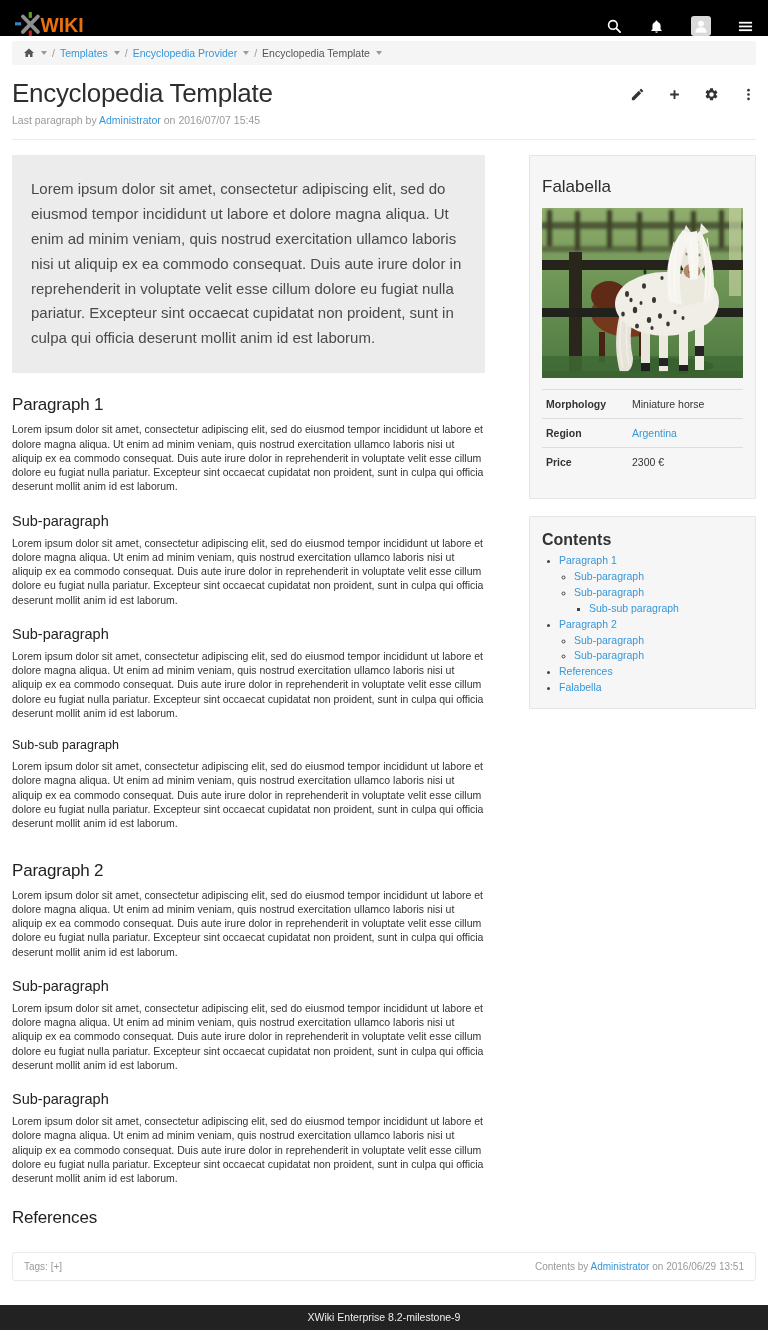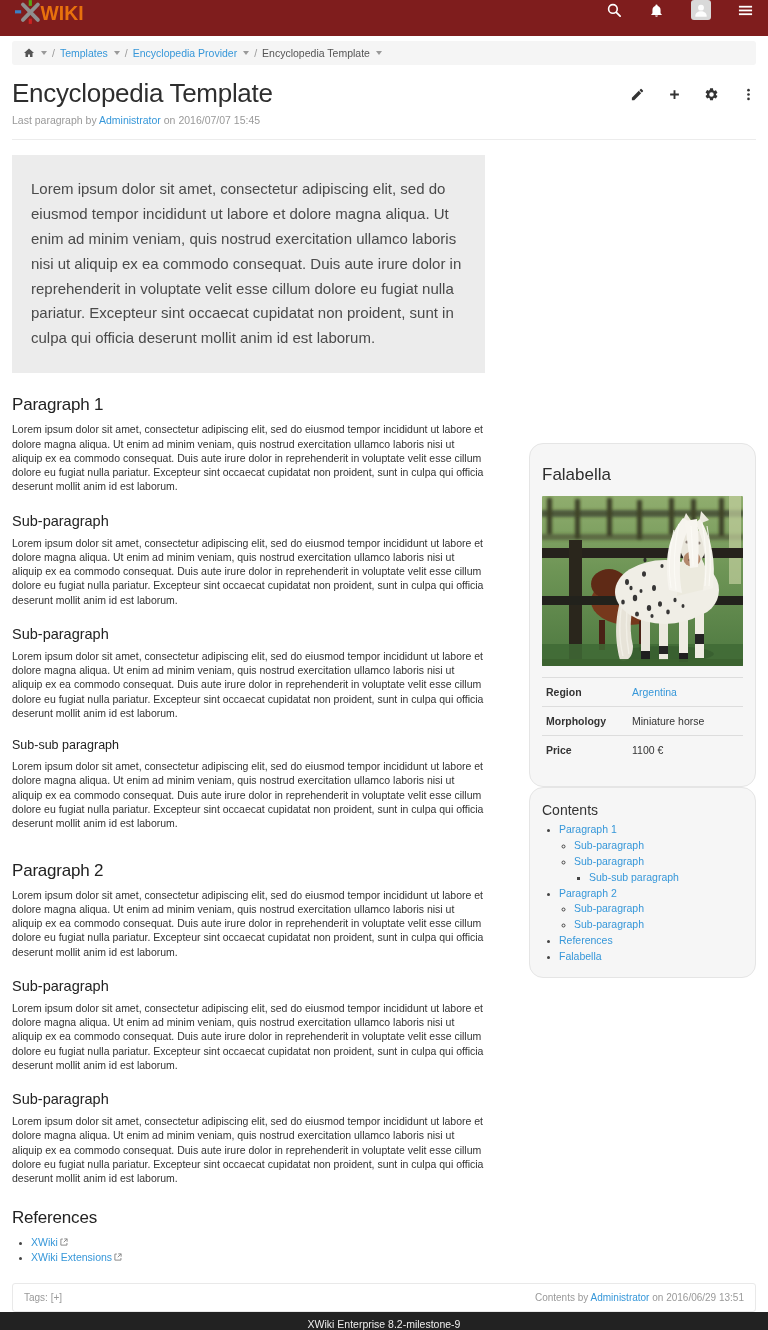--- a/index.html
+++ b/index.html
@@ -10,21 +10,21 @@
   *{box-sizing:border-box;}
   html,body{margin:0;padding:0;}
   body{
     width:768px;height:1330px;overflow:hidden;background:#fff;
     font-family:"Liberation Sans","DejaVu Sans",sans-serif;color:var(--text);
     display:flex;flex-direction:column;
   }
   a{color:var(--link);text-decoration:none;cursor:pointer;}
 
   
-  .navbar{height:36px;background:#7f1d1d;display:flex;align-items:flex-start;padding:0 15px;flex:none;}
+  .navbar{height:36px;background:#000000;display:flex;align-items:flex-end;padding:0 15px;flex:none;}
   .logo{display:flex;align-items:center;}
   .nav-right{margin-left:auto;display:flex;align-items:center;gap:27px;}
   .nav-icon{width:15px;height:15px;display:block;}
   .avatar{width:20px;height:20px;border-radius:3px;background:#d9d9d9;display:flex;align-items:center;justify-content:center;}
   .avatar svg{width:16px;height:16px;}
 
   
   .breadcrumb-bar{margin:5px 12px 0;background:#f5f5f5;border-radius:3px;padding:6px 11px;
     font-size:10.5px;color:#666;display:flex;align-items:center;gap:5px;white-space:nowrap;}
   .crumb-sep{color:#999;}
@@ -32,41 +32,41 @@
     border-right:3.5px solid transparent;border-top:4px solid #999;margin-left:1px;vertical-align:middle;}
   .home-ic{width:12px;height:12px;display:inline-block;vertical-align:-2px;}
   .header-row{display:flex;align-items:flex-start;margin:13px 12px 0;}
   .page-title{font-size:26px;font-weight:400;color:#2e2e2e;margin:0;letter-spacing:-.3px;}
   .actions{margin-left:auto;display:flex;gap:22px;align-items:center;margin-top:9px;}
   .action-ic{width:15px;height:15px;display:block;cursor:pointer;}
   .modified{margin:5px 12px 0;font-size:10.5px;color:#999;}
   .rule{border:0;border-top:1px solid #ececec;margin:13px 12px 15px;}
 
   
-  .columns{display:flex;margin:0 12px;align-items:center;gap:19px;}
+  .columns{display:flex;margin:0 12px;align-items:flex-start;gap:19px;}
   .article{width:473px;}
   .aside{width:227px;margin-left:auto;}
 
   .introbox{background:#ececec;padding:22px 19px;font-size:15px;line-height:1.66;color:#4a4a4a;}
   h2.sec{font-size:17px;font-weight:400;color:#222;margin:22px 0 7px;letter-spacing:-.2px;}
   h3.sec{font-size:14.5px;font-weight:400;color:#222;margin:19px 0 7px;}
   h4.sec{font-size:12.5px;font-weight:400;color:#222;margin:18px 0 7px;}
   p.body{font-size:10.5px;line-height:1.36;color:#333;margin:0;}
   .refs-list{margin:7px 0 0 19px;padding:0;font-size:10.5px;line-height:1.5;}
   .refs-list li::marker{color:#444;font-size:9px;}
   .ext-ic{width:8px;height:8px;display:inline-block;margin-left:2px;vertical-align:0px;}
 
   
-  .panel{background:var(--panel-bg);border:1px solid var(--panel-bd);border-radius:14px;padding:12px;margin-bottom:0;}
+  .panel{background:var(--panel-bg);border:1px solid var(--panel-bd);border-radius:1px;padding:12px;margin-bottom:17px;}
   .panel-title{font-size:17px;font-weight:400;color:#2e2e2e;margin:9px 0 11px;}
   .photo{width:100%;height:170px;display:block;border-radius:1px;}
   .info-table{width:100%;border-collapse:collapse;margin-top:11px;font-size:10.5px;margin-bottom:10px;}
   .info-table th,.info-table td{border-top:1px solid #ddd;padding:8px 4px;text-align:left;vertical-align:top;}
   .info-table th{font-weight:bold;color:#333;width:86px;}
-  .toc-title{font-size:14px;font-weight:normal;color:#333;margin:2px 0 4px;}
+  .toc-title{font-size:16px;font-weight:bold;color:#333;margin:2px 0 4px;}
   .toc ul{margin:4px 0 0 17px;padding:0;font-size:10.5px;line-height:1.42;}
   .toc ul ul{margin-left:15px;margin-top:0;}
   .toc li{margin:1px 0;}
   .toc > ul > li{list-style-type:disc;}
   .toc ul ul > li{list-style-type:circle;}
   .toc ul ul ul > li{list-style-type:square;}
   .toc li::marker{color:#444;font-size:9px;}
 
   
   .doc-footer{margin:17px 12px 0;border:1px solid #e9e9e9;border-radius:3px;padding:8px 11px;
@@ -180,34 +180,20 @@
       <h3 class="sec">Sub-paragraph</h3>
       <p class="body">Lorem ipsum dolor sit amet, consectetur adipiscing elit, sed do eiusmod tempor incididunt ut labore et dolore magna aliqua. Ut enim ad minim veniam, quis nostrud exercitation ullamco laboris nisi ut aliquip ex ea commodo consequat. Duis aute irure dolor in reprehenderit in voluptate velit esse cillum dolore eu fugiat nulla pariatur. Excepteur sint occaecat cupidatat non proident, sunt in culpa qui officia deserunt mollit anim id est laborum.</p>
     </section>
     <section>
       <h3 class="sec">Sub-paragraph</h3>
       <p class="body">Lorem ipsum dolor sit amet, consectetur adipiscing elit, sed do eiusmod tempor incididunt ut labore et dolore magna aliqua. Ut enim ad minim veniam, quis nostrud exercitation ullamco laboris nisi ut aliquip ex ea commodo consequat. Duis aute irure dolor in reprehenderit in voluptate velit esse cillum dolore eu fugiat nulla pariatur. Excepteur sint occaecat cupidatat non proident, sunt in culpa qui officia deserunt mollit anim id est laborum.</p>
     </section>
 
     <section>
       <h2 class="sec">References</h2>
-      <ul class="refs-list">
-        <li>
-          <a>XWiki</a><svg class="ext-ic" viewBox="0 0 9 9">
-              <path d="M3.2 1.2H1v6.8h6.8V5.6" fill="none" stroke="#8a8a8a" stroke-width="1.1"></path>
-              <path d="M4.8 1h3.2v3.2M8 1 4.2 4.8" fill="none" stroke="#8a8a8a" stroke-width="1.1"></path>
-            </svg>
-        </li>
-        <li>
-          <a>XWiki Extensions</a><svg class="ext-ic" viewBox="0 0 9 9">
-              <path d="M3.2 1.2H1v6.8h6.8V5.6" fill="none" stroke="#8a8a8a" stroke-width="1.1"></path>
-              <path d="M4.8 1h3.2v3.2M8 1 4.2 4.8" fill="none" stroke="#8a8a8a" stroke-width="1.1"></path>
-            </svg>
-        </li>
-      </ul>
     </section>
   </article>
 
   <aside class="aside">
     <div class="panel">
       <h2 class="panel-title">Falabella</h2>
 
       <svg class="photo" viewBox="0 0 203 170" preserveAspectRatio="xMidYMid slice" role="img">
         <defs>
           <linearGradient id="grass" x1="0" y1="0" x2="0" y2="1">
@@ -291,30 +277,30 @@
               <ellipse cx="111" cy="120" rx="1.6" ry="2"></ellipse>
             <ellipse cx="142" cy="110" rx="1.5" ry="2"></ellipse>
           </g>
         </g>
         <rect x="0" y="163" width="203" height="7" fill="#3c6330" opacity="0.9"></rect>
       </svg>
 
       <table class="info-table">
         <tbody>
           <tr>
+            <th>Morphology</th>
+            <td>Miniature horse</td>
+          </tr>
+          <tr>
             <th>Region</th>
             <td><a>Argentina</a></td>
           </tr>
           <tr>
-            <th>Morphology</th>
-            <td>Miniature horse</td>
-          </tr>
-          <tr>
             <th>Price</th>
-            <td>1100 €</td>
+            <td>2300 €</td>
           </tr>
         </tbody>
       </table>
     </div>
 
     <div class="panel toc">
       <div class="toc-title">Contents</div>
       <ul>
         <li><a>Paragraph 1</a>
           <ul>

